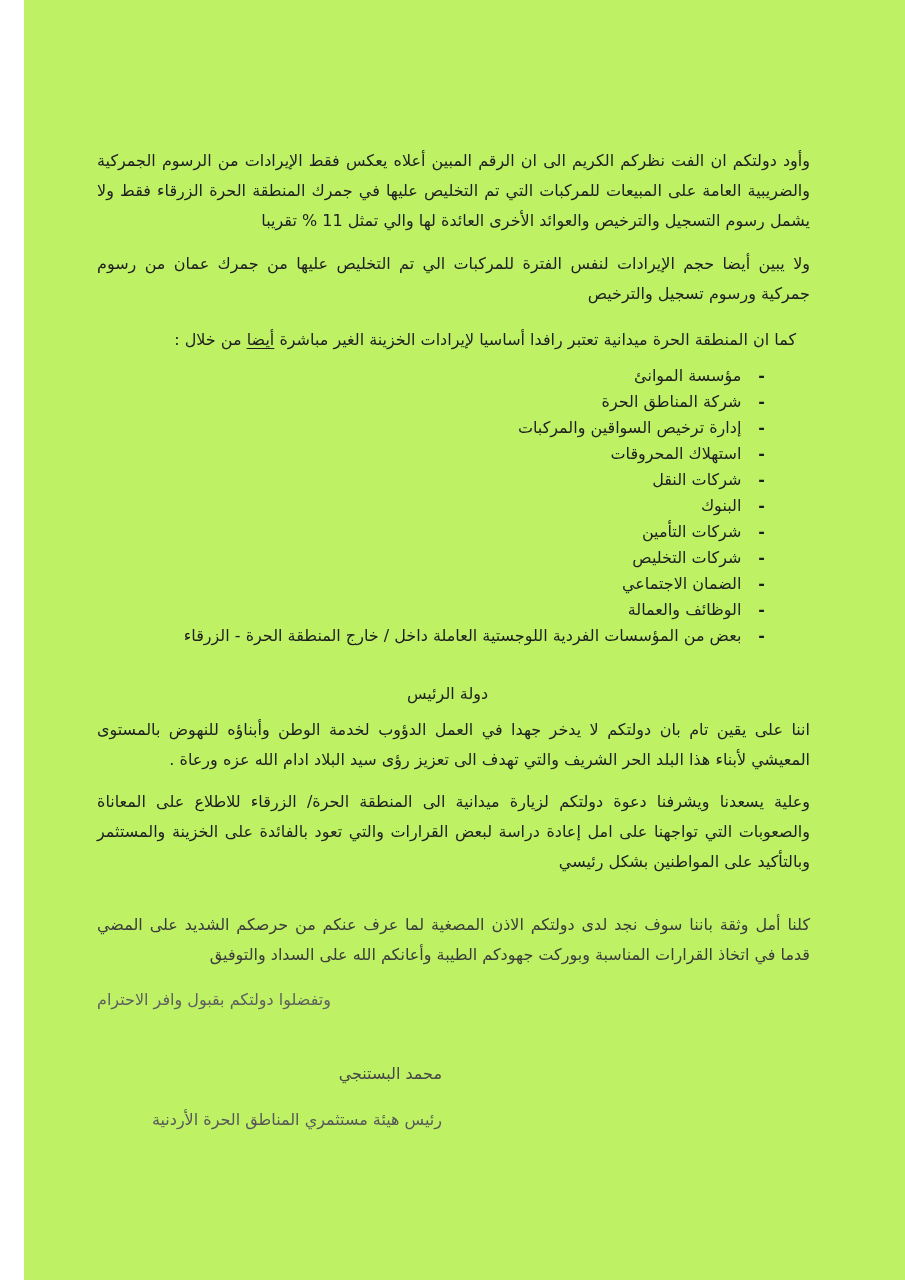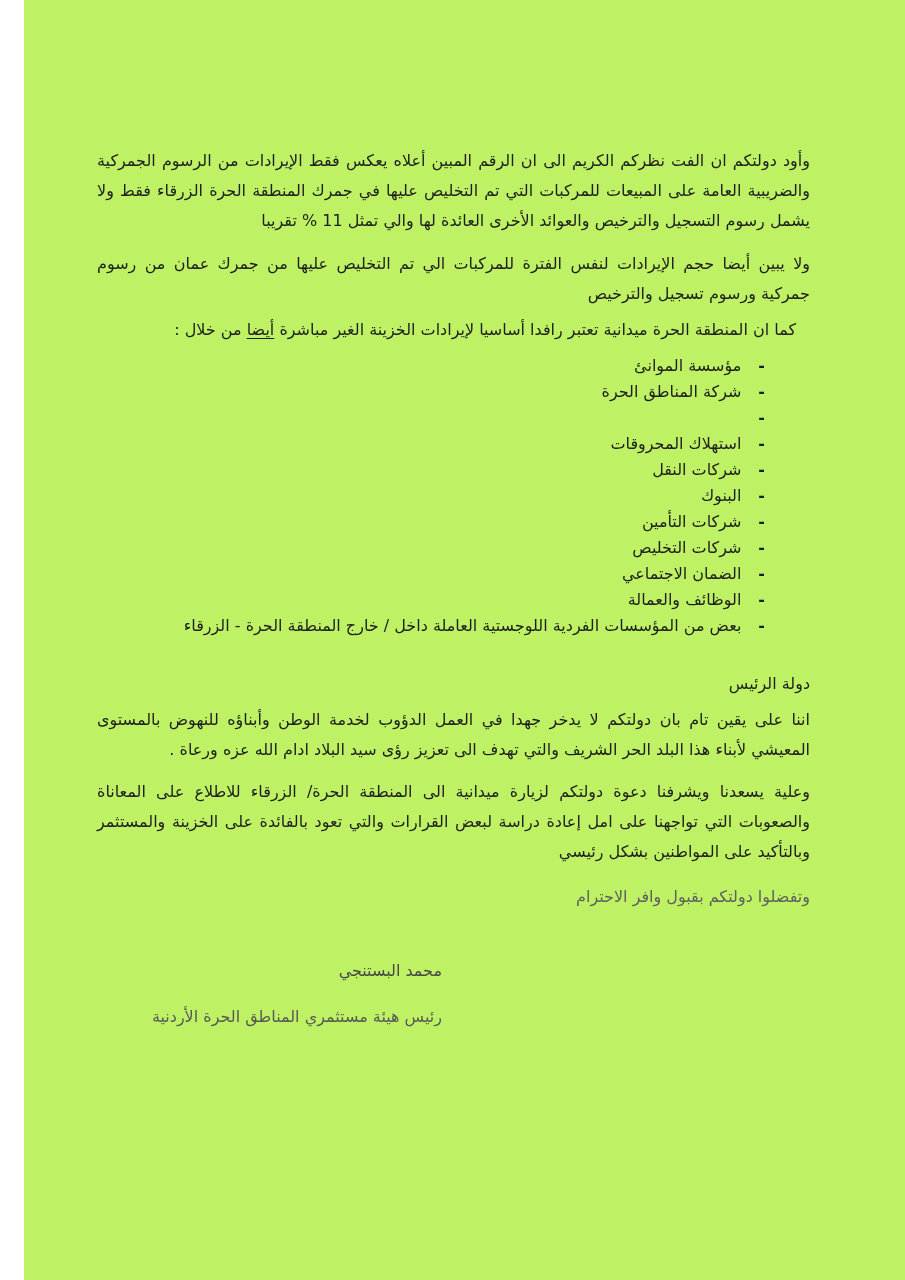--- a/index.html
+++ b/index.html
@@ -23,21 +23,21 @@
     padding: 146px 95px 0 97px;
     font-size: 16px;
   }
   .para {
     margin: 0 0 13px 0;
     line-height: 30px;
     text-align: justify;
     text-align-last: right;
   }
   .para-tight {
-    margin-bottom: 6px;
+    margin-bottom: 16px;
   }
   .para-indent {
     text-indent: 14px;
     margin-bottom: 0;
   }
   .underline {
     text-decoration: underline;
     text-underline-offset: 3px;
   }
   .list {
@@ -52,35 +52,35 @@
   }
   .dash {
     flex: 0 0 auto;
     margin-left: 17px;
     font-weight: bold;
   }
   .li-text {
     flex: 0 1 auto;
   }
   .salutation {
-    margin: 30px 0 0 0;
+    margin: 30px 12px 0 0;
     line-height: 30px;
-    text-align: right;
+    text-align: center;
   }
   .p-after-salutation { margin-top: 6px; margin-bottom: 8px; }
   .p-invitation { margin-top: 12px; margin-bottom: 0; }
   .p-hope {
     margin-top: 33px;
     margin-bottom: 0;
     color: #3c3c3c;
   }
   .closing {
     margin: 15px 0 0 0;
     line-height: 30px;
-    text-align: right;
+    text-align: left;
     color: #5f5f5f;
   }
   .signature {
     width: 345px;
     margin: 44px auto 0 0;
     text-align: right;
   }
   .sig-name {
     line-height: 30px;
     color: #474747;
@@ -107,20 +107,21 @@
       <div class="li">
         <span class="dash">-</span>
         <span class="li-text">مؤسسة الموانئ</span>
       </div>
       <div class="li">
         <span class="dash">-</span>
         <span class="li-text">شركة المناطق الحرة</span>
       </div>
       <div class="li">
         <span class="dash">-</span>
+        <span class="li-text">إدارة ترخيص السواقين والمركبات</span>
       </div>
       <div class="li">
         <span class="dash">-</span>
         <span class="li-text">استهلاك المحروقات</span>
       </div>
       <div class="li">
         <span class="dash">-</span>
         <span class="li-text">شركات النقل</span>
       </div>
       <div class="li">
@@ -148,20 +149,21 @@
         <span class="li-text">بعض من المؤسسات الفردية اللوجستية العاملة داخل / خارج المنطقة الحرة - الزرقاء</span>
       </div>
     </div>
 
     <p class="salutation">دولة الرئيس</p>
 
     <p class="para p-after-salutation">اننا على يقين تام بان دولتكم لا يدخر جهدا في العمل الدؤوب لخدمة الوطن وأبناؤه للنهوض بالمستوى المعيشي  لأبناء هذا البلد الحر الشريف والتي تهدف الى تعزيز رؤى سيد البلاد ادام الله عزه ورعاة .</p>
 
     <p class="para p-invitation">وعلية يسعدنا ويشرفنا دعوة دولتكم لزيارة ميدانية الى المنطقة الحرة/ الزرقاء للاطلاع على المعاناة والصعوبات التي تواجهنا على امل إعادة دراسة لبعض القرارات والتي تعود بالفائدة على الخزينة والمستثمر وبالتأكيد على المواطنين  بشكل رئيسي</p>
 
+    <p class="para p-hope">كلنا أمل وثقة باننا سوف نجد لدى دولتكم الاذن المصغية لما عرف عنكم من حرصكم الشديد على المضي قدما في اتخاذ القرارات المناسبة وبوركت جهودكم الطيبة وأعانكم الله على السداد والتوفيق</p>
 
     <p class="closing">وتفضلوا دولتكم بقبول وافر الاحترام</p>
 
     <div class="signature">
       <div class="sig-name">محمد البستنجي</div>
       <div class="sig-title">رئيس هيئة مستثمري المناطق الحرة الأردنية</div>
     </div>
 
   </main>
 </div>

